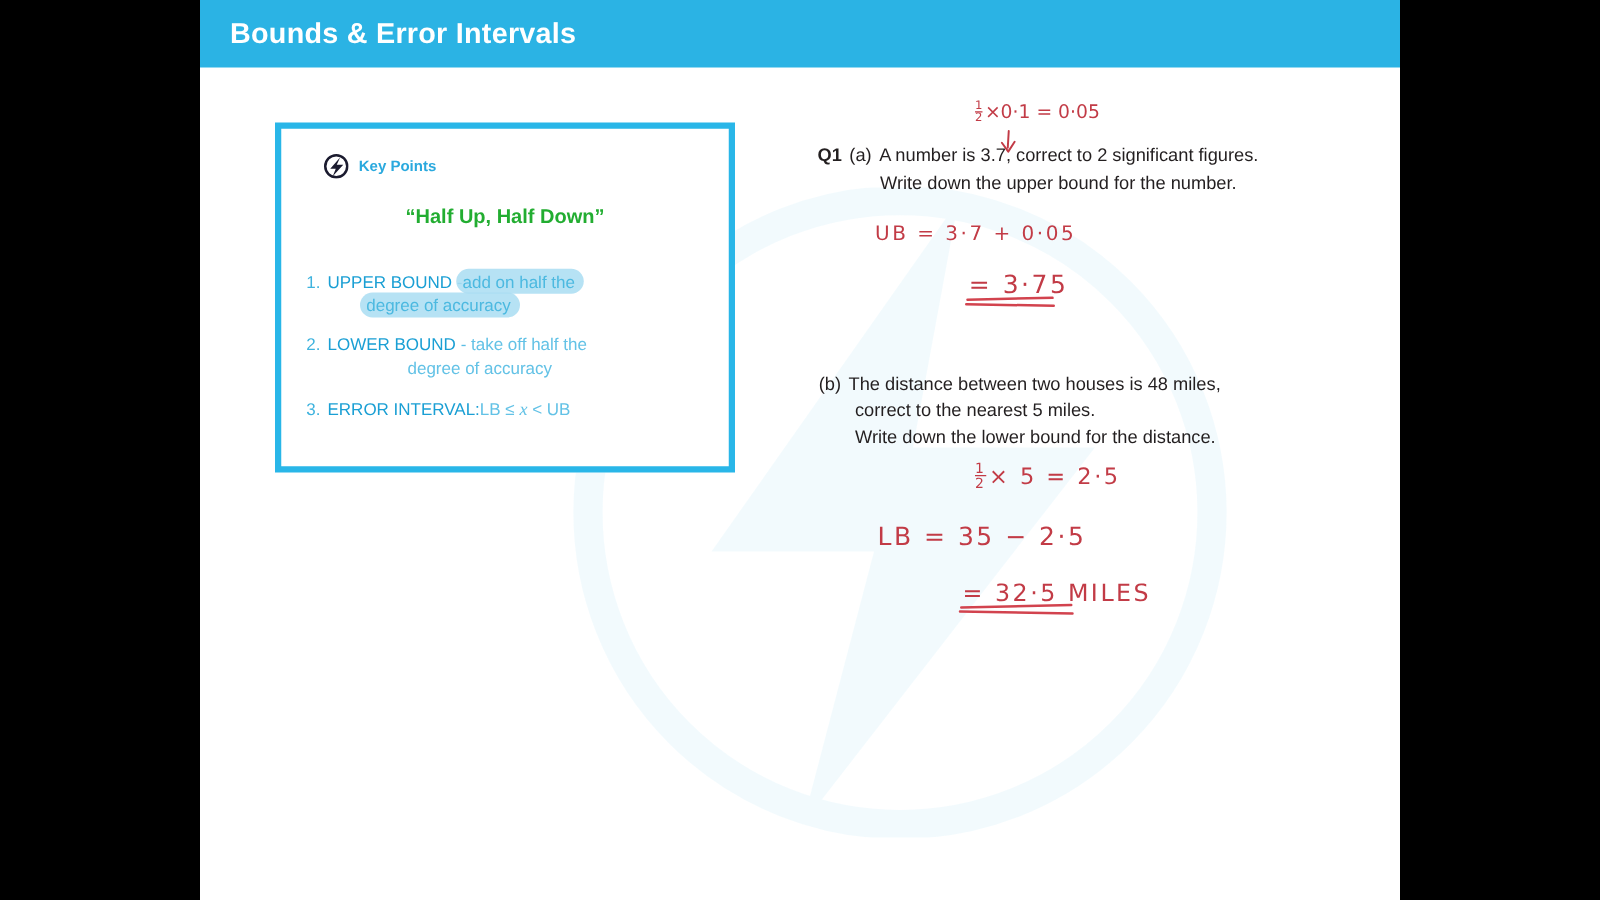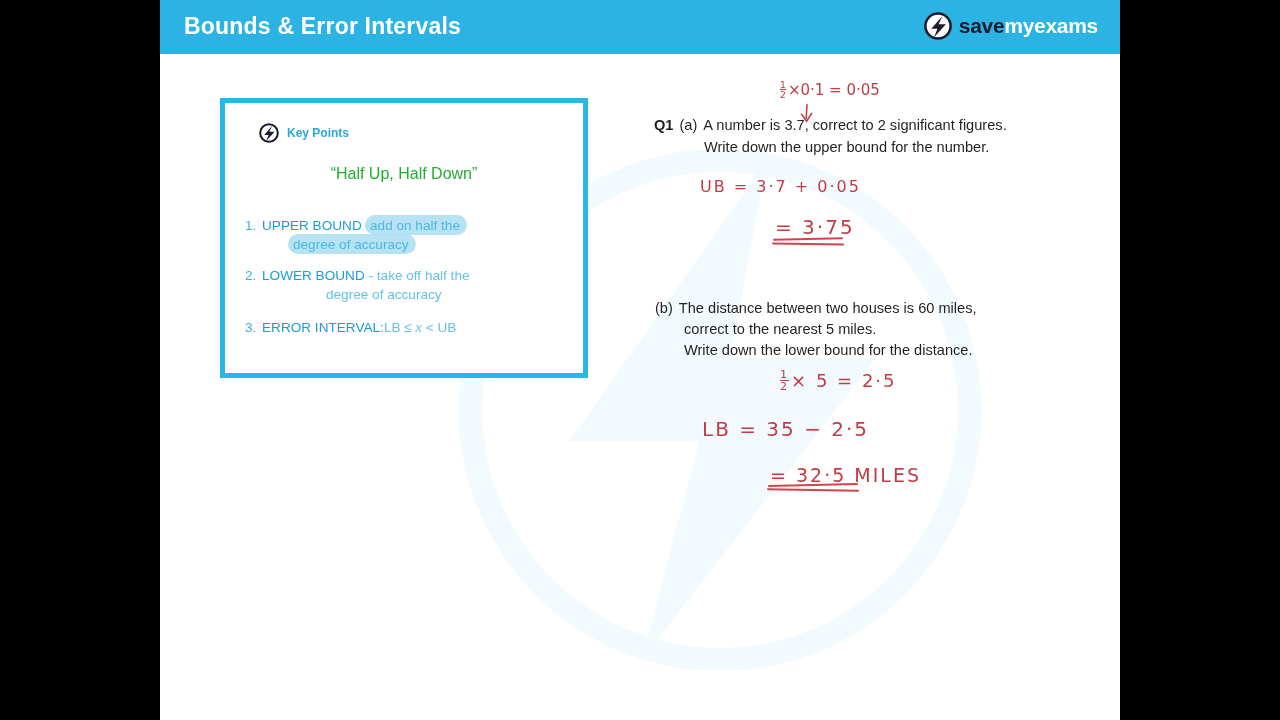--- a/index.html
+++ b/index.html
@@ -21,21 +21,21 @@
 
   
   #watermark{position:absolute;left:250px;top:150px;width:620px;height:520px;opacity:.055;pointer-events:none;}
 
   
   #kp-box{position:absolute;left:60px;top:98px;width:368px;height:280px;border:5px solid #29b6e8;background:#ffffff;box-sizing:border-box;}
   #kp-head{position:absolute;left:34px;top:20px;display:flex;align-items:center;gap:8px;}
   #kp-head-icon{width:20px;height:20px;flex:0 0 auto;}
   #kp-head-label{font-size:12px;font-weight:bold;color:#2aa9de;}
 
-  #kp-sub{position:absolute;left:0;top:62px;width:100%;text-align:center;font-size:16px;font-weight:normal;color:#22ad31;}
+  #kp-sub{position:absolute;left:0;top:62px;width:100%;text-align:center;font-size:16px;font-weight:bold;color:#22ad31;}
 
   .kp-item{position:absolute;display:flex;font-size:13.6px;color:#4cb9e0;line-height:19px;}
   .kp-num{width:17px;flex:0 0 auto;color:#3fb3de;}
   .kp-strong{font-weight:normal;color:#1a9fd4;white-space:nowrap;}
   .kp-rest{color:#63c2e6;}
 
   #kp-1{left:20px;top:113px;}
   #kp-2{left:20px;top:163px;}
   #kp-3{left:20px;top:215px;}
 
@@ -87,30 +87,20 @@
   <div id="slide">
 
     <svg id="watermark" viewBox="0 0 200 200" aria-hidden="true">
       <path d="M118 4 L42 112 H92 L70 196 L160 80 H104 Z" fill="#2bb3e4"></path>
       <circle cx="100" cy="100" r="96" fill="none" stroke="#2bb3e4" stroke-width="9"></circle>
     </svg>
 
     <div id="header">
       <div id="slide-title">Bounds &amp; Error Intervals</div>
 
-      <div id="logo">
-        <svg id="logo-mark" viewBox="0 0 100 100" aria-hidden="true">
-          <circle cx="50" cy="50" r="45" fill="#ffffff"></circle>
-          <circle cx="50" cy="50" r="45" fill="none" stroke="#1b1b2f" stroke-width="9"></circle>
-          <path d="M66 14 L26 60 H48 L36 90 L78 44 H52 Z" fill="#1b1b2f"></path>
-        </svg>
-        <div id="logo-text">
-          <span class="dark">save</span><span>my</span><span>exams</span>
-        </div>
-      </div>
     </div>
 
     <div id="kp-box">
 
       <div id="kp-head">
         <svg id="kp-head-icon" viewBox="0 0 100 100" aria-hidden="true">
           <circle cx="50" cy="50" r="44" fill="#ffffff"></circle>
           <circle cx="50" cy="50" r="44" fill="none" stroke="#1b1b2f" stroke-width="10"></circle>
           <path d="M66 14 L26 60 H48 L36 90 L78 44 H52 Z" fill="#1b1b2f"></path>
         </svg>
@@ -151,21 +141,21 @@
         <span id="q-tag">Q1</span>
         <span>(a)</span>
         <span style="margin-left:6px">A number is 3.7, correct to 2 significant figures.</span>
       </div>
       <span id="q-a-indent">Write down the upper bound for the number.</span>
     </div>
 
     <div id="b-block">
       <div id="b-line1">
         <span id="b-tag">(b)</span>
-        <span>The distance between two houses is 60 miles,</span>
+        <span>The distance between two houses is 48 miles,</span>
       </div>
       <span class="b-indent">correct to the nearest 5 miles.</span>
       <span class="b-indent">Write down the lower bound for the distance.</span>
     </div>
 
     <div class="hw" id="hw-top">
       <span class="frac">
         <b>1</b>
         <b class="den">2</b>
       </span><span>×0·1 = 0·05</span>

